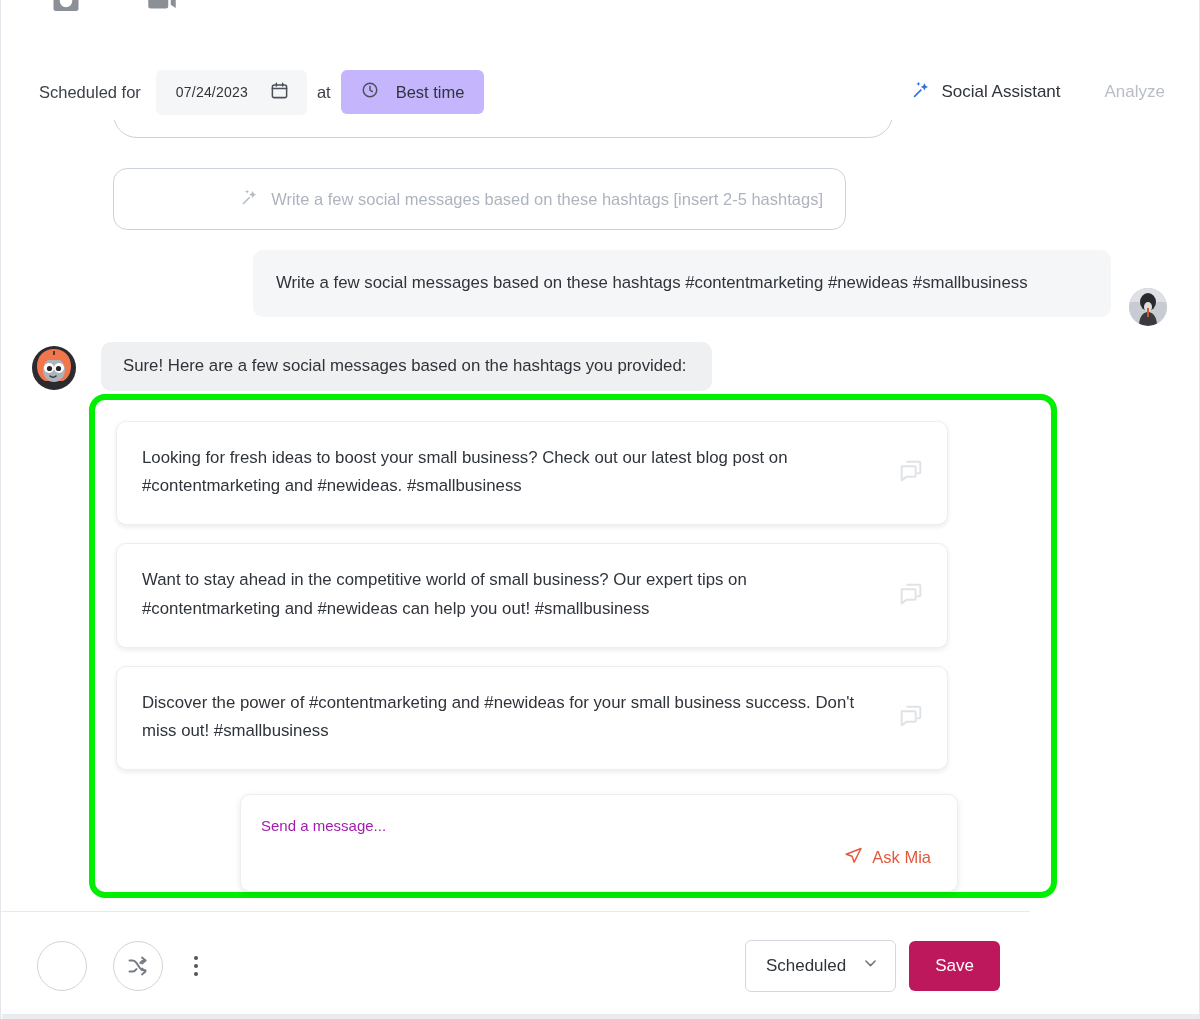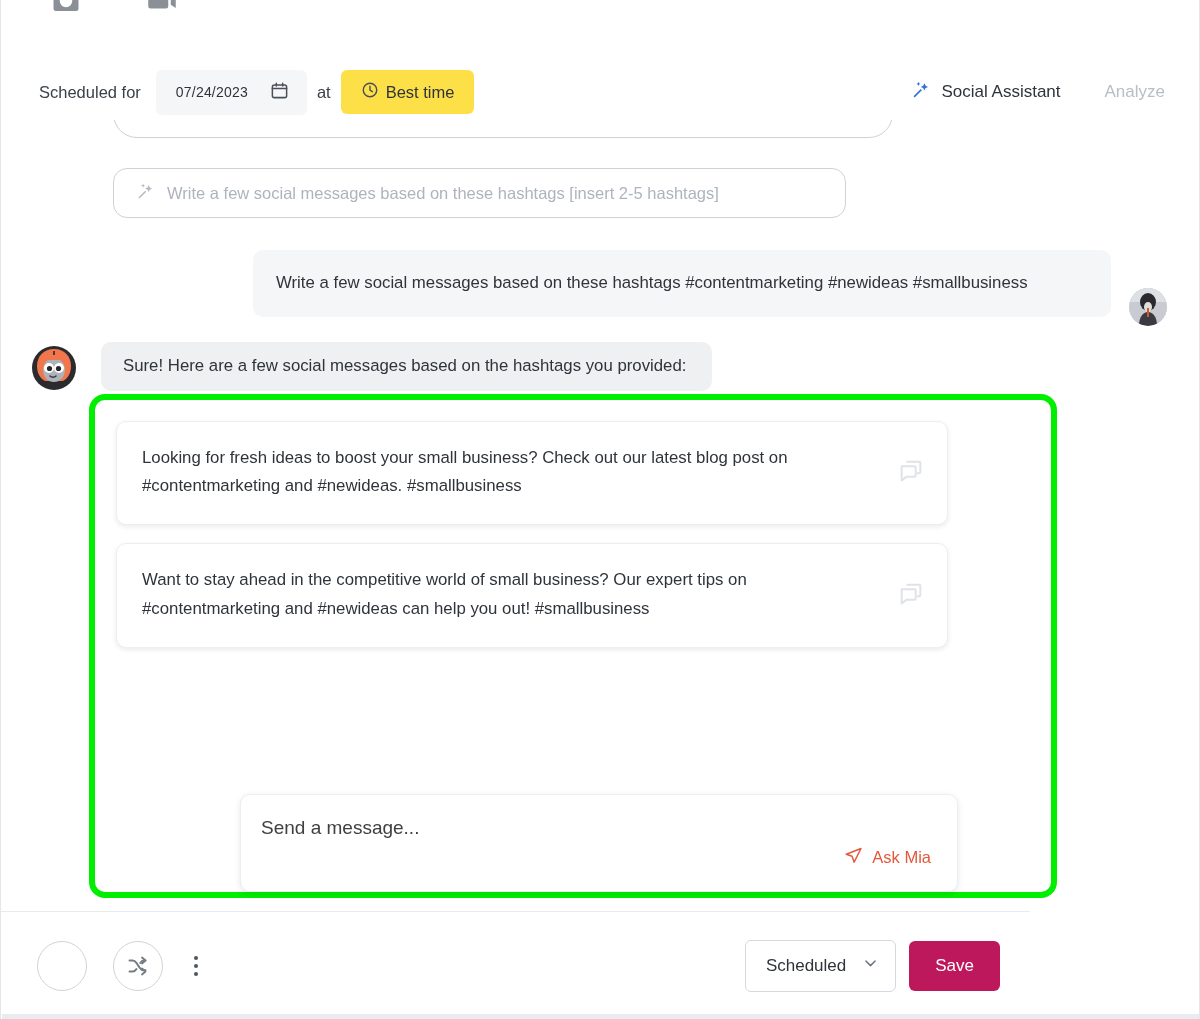--- a/index.html
+++ b/index.html
@@ -64,22 +64,22 @@
     letter-spacing: .2px;
   }
   .at-word {
     font-size: 16.5px;
     color: #3b4149;
     margin: 0 10px;
   }
   .time-chip {
     display: flex;
     align-items: center;
-    gap: 7px;
-    background: #fde047;
+    gap: 17px;
+    background: #c4b5fd;
     border-radius: 6px;
     padding: 11px 20px;
   }
   .time-chip .time-val { font-size: 16.5px; color: #2f343b; }
 
   .sched-right {
     margin-left: auto;
     display: flex;
     align-items: center;
     gap: 44px;
@@ -117,29 +117,30 @@
     border: 1.5px solid #ccd2da;
     border-radius: 26px;
     background: #fff;
   }
 
   .prompt-pill {
     position: absolute;
     top: 48px;
     left: 112px;
     width: 733px;
-    height: 50px;
+    height: 62px;
     border: 1.5px solid #ccd2da;
     border-radius: 14px;
     background: #fff;
     display: flex;
     align-items: center;
     padding: 0 22px;
     gap: 13px;
     cursor: pointer;
+    justify-content: flex-end;
   }
   .prompt-pill .ptext {
     font-size: 16.5px;
     color: #aeb4bd;
   }
 
   
   .user-row {
     position: absolute;
     top: 130px;
@@ -245,22 +246,22 @@
     left: 239px;
     width: 718px;
     height: 98px;
     background: #fff;
     border: 1px solid #eceef0;
     border-radius: 10px;
     box-shadow: 0 2px 6px rgba(20,30,45,0.10);
     padding: 22px 24px 0 20px;
   }
   .composer .ph {
-    font-size: 19px;
-    color: #404040;
+    font-size: 15px;
+    color: #a21caf;
   }
   .ask-mia {
     position: absolute;
     right: 26px;
     bottom: 22px;
     display: flex;
     align-items: center;
     gap: 9px;
     color: #e2583b;
     font-size: 16.5px;
@@ -473,20 +474,29 @@
         <div class="sugg-card">
           <span class="ctext">Want to stay ahead in the competitive world of small business? Our expert tips on #contentmarketing and #newideas can help you out! #smallbusiness</span>
           <span class="copy-icon">
             <svg width="28" height="28" viewBox="0 0 24 24" fill="none" stroke="currentColor" stroke-width="1.7" stroke-linejoin="round">
               <path d="M8 4h11a1 1 0 0 1 1 1v8a1 1 0 0 1-1 1h-2"></path>
               <path d="M4 8h11a1 1 0 0 1 1 1v7a1 1 0 0 1-1 1H8l-4 3V9a1 1 0 0 1 1-1z"></path>
             </svg>
           </span>
         </div>
 
+        <div class="sugg-card">
+          <span class="ctext">Discover the power of #contentmarketing and #newideas for your small business success. Don't miss out! #smallbusiness</span>
+          <span class="copy-icon">
+            <svg width="28" height="28" viewBox="0 0 24 24" fill="none" stroke="currentColor" stroke-width="1.7" stroke-linejoin="round">
+              <path d="M8 4h11a1 1 0 0 1 1 1v8a1 1 0 0 1-1 1h-2"></path>
+              <path d="M4 8h11a1 1 0 0 1 1 1v7a1 1 0 0 1-1 1H8l-4 3V9a1 1 0 0 1 1-1z"></path>
+            </svg>
+          </span>
+        </div>
 
       </div>
     </div>
 
     <div class="composer">
       <div class="ph">Send a message...</div>
       <div class="ask-mia">
         <span>
           <svg width="19" height="19" viewBox="0 0 24 24" fill="none" stroke="currentColor" stroke-width="1.8" stroke-linejoin="round">
             <path d="M21.5 3.2L2.8 10.4l7.4 2.6 2.6 7.4z"></path>

